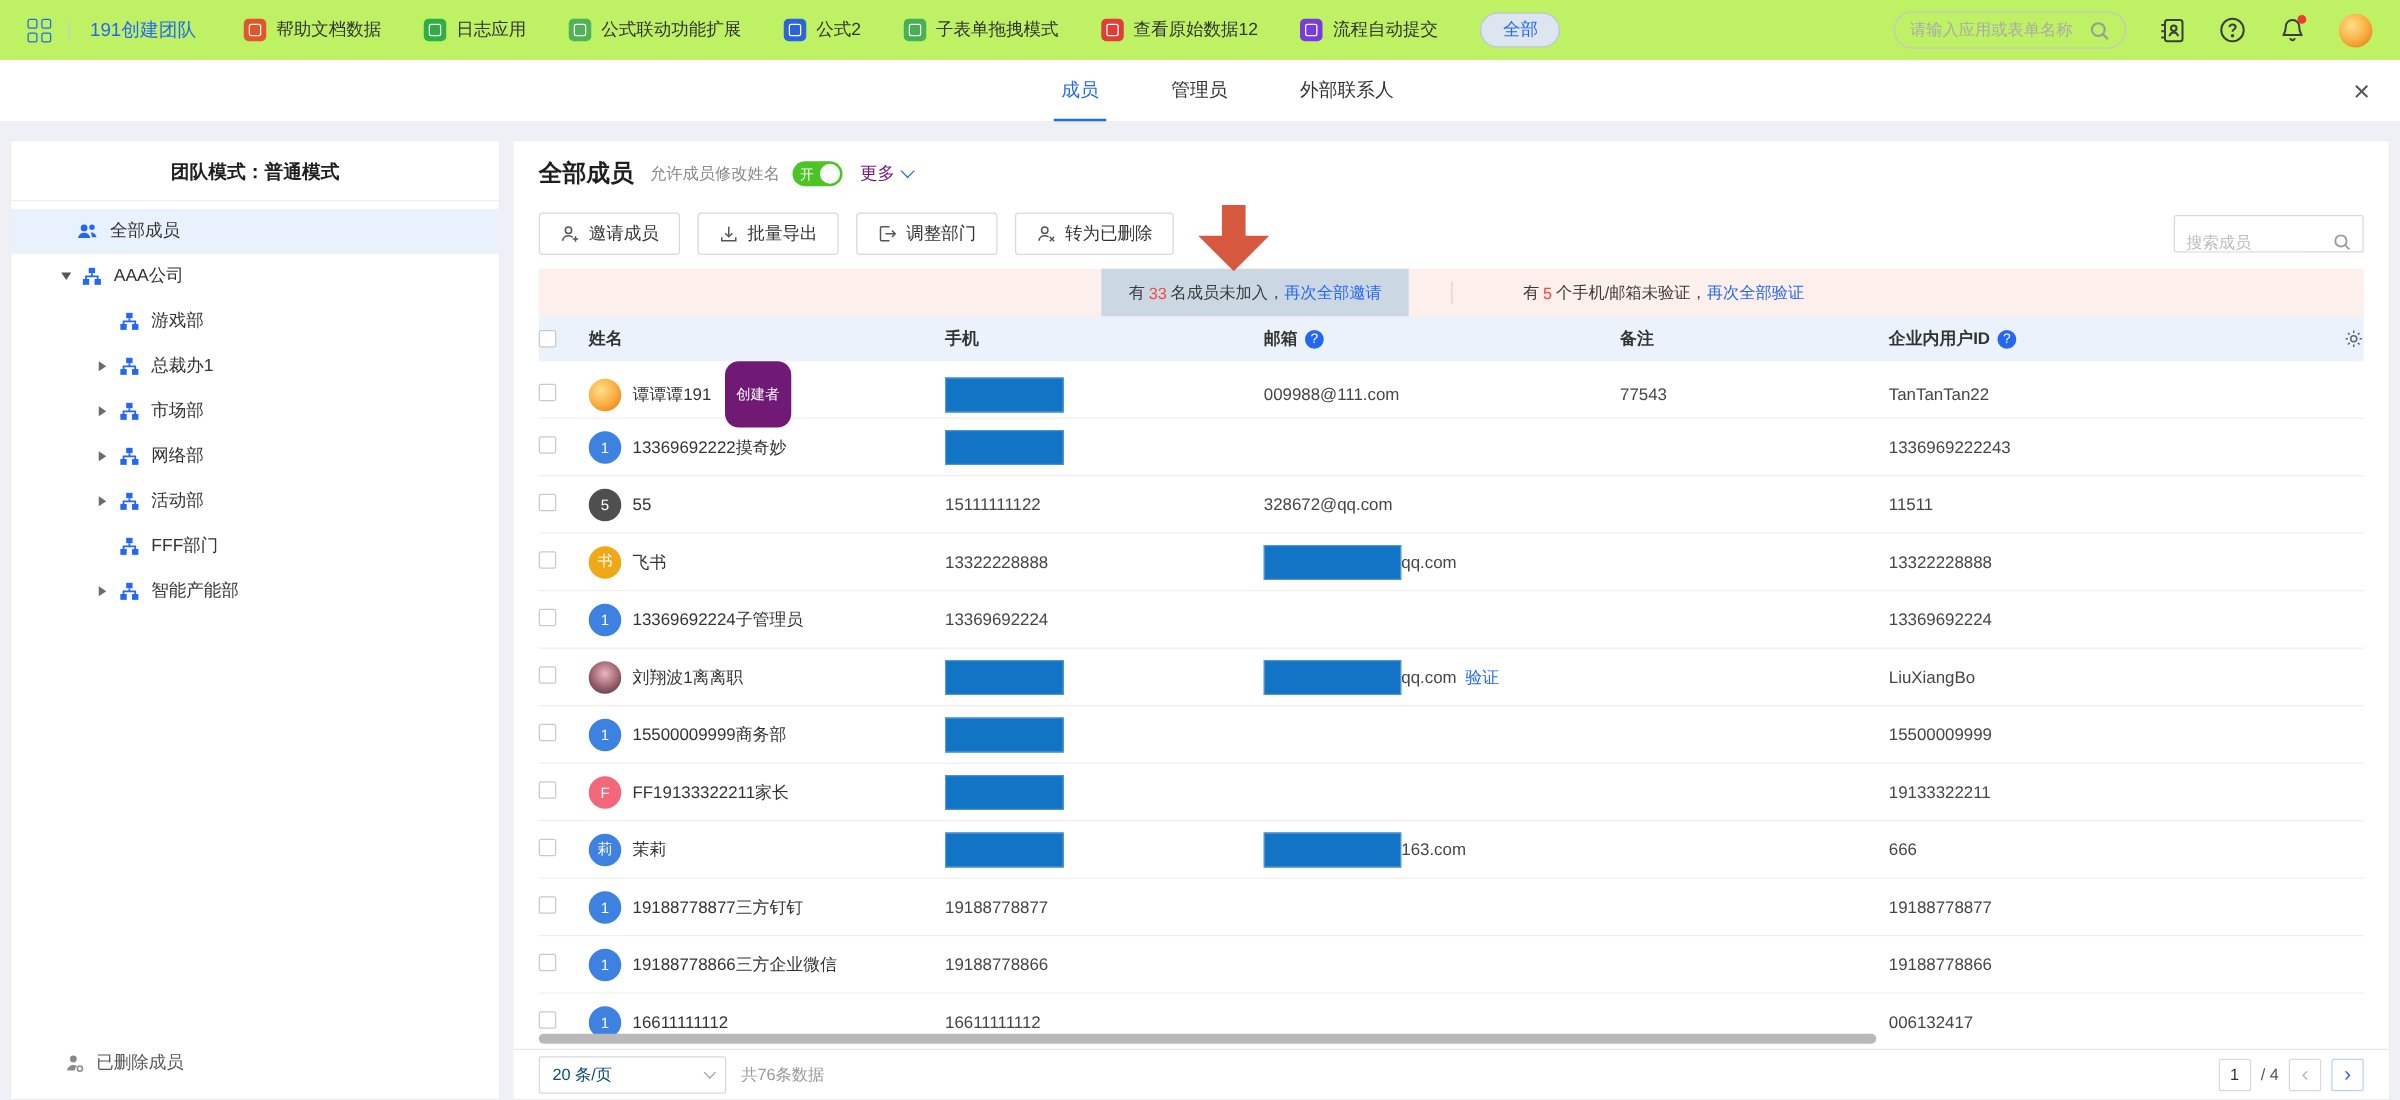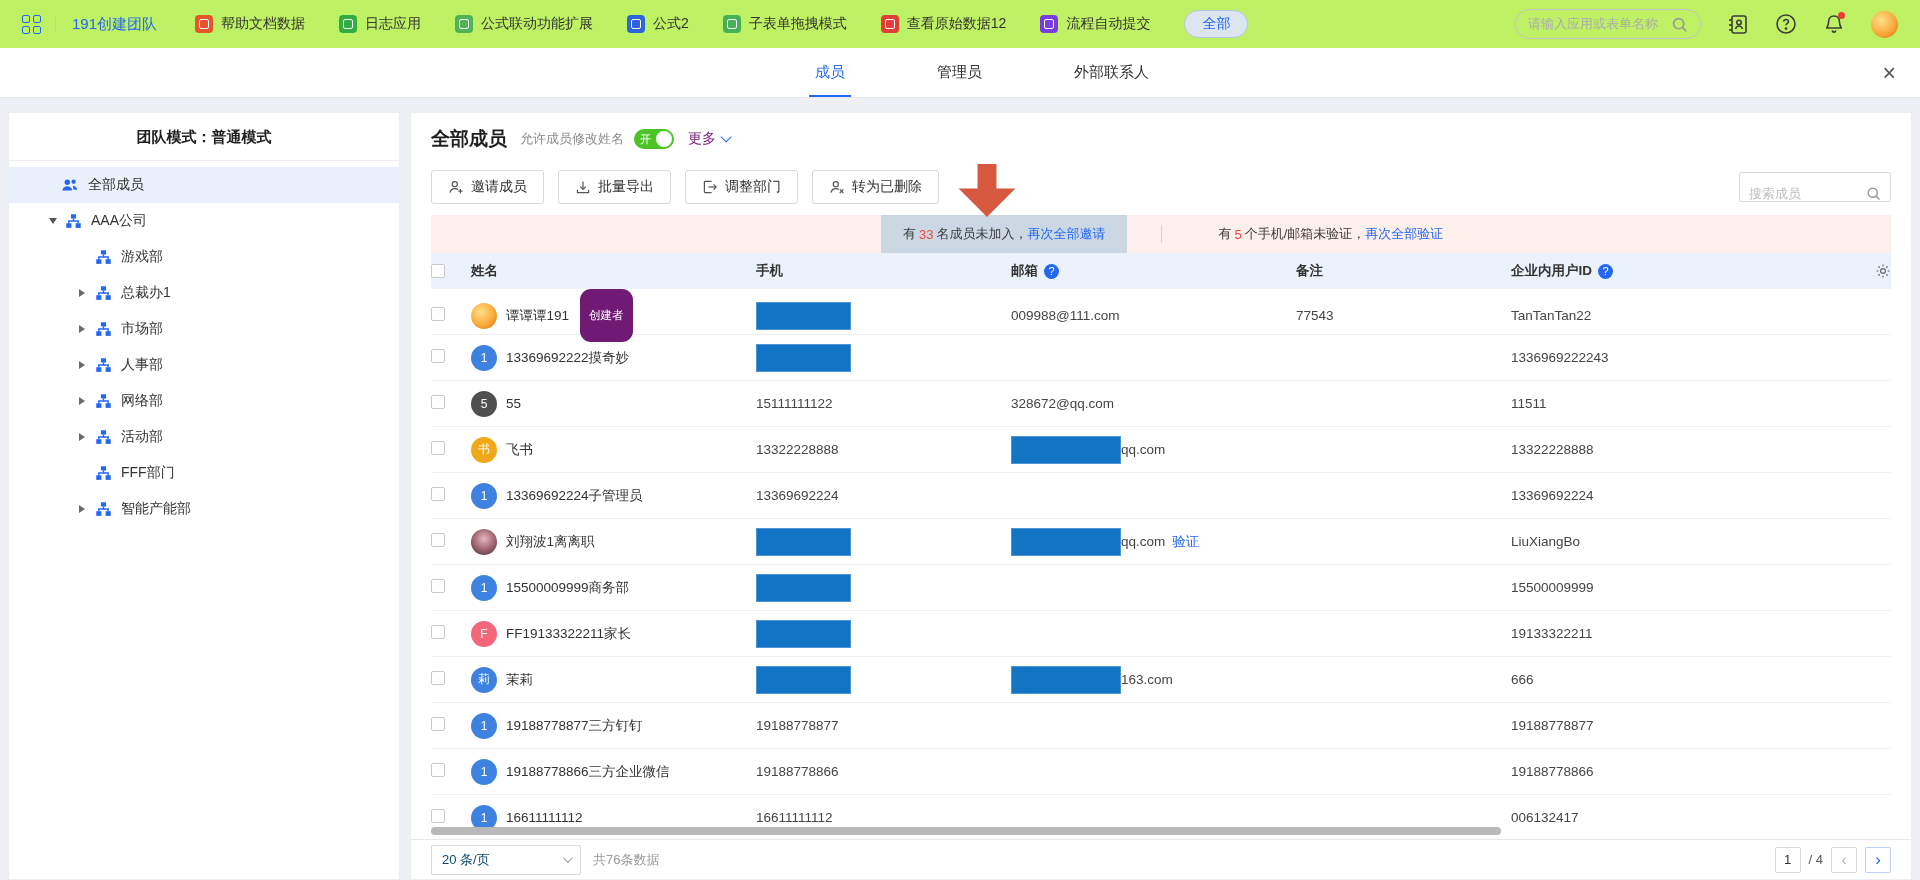--- a/index.html
+++ b/index.html
@@ -22,21 +22,21 @@
   .nav-search { width:186px; height:30px; border:1px solid #c6c6c6; border-radius:15px; display:flex; align-items:center; padding:0 12px; gap:6px; }
   .nav-search input { flex:1; border:none; outline:none; background:transparent; font-size:13px; color:#555; min-width:0; font-family:Liberation Serif, serif; }
   .nav-search input::placeholder { color:#ababab; }
   .nav-ic { width:22px; height:22px; color:#3d3d3d; position:relative; cursor:pointer; }
   .nav-ic svg { width:100%; height:100%; }
   .bell-dot { position:absolute; top:-1px; right:0; width:7px; height:7px; background:#f03b33; border-radius:50%; }
   .nav-avatar { width:27px; height:27px; border-radius:50%; background:radial-gradient(circle at 38% 35%, #ffe08a, #f9aa3c 55%, #e8821d 85%, #d9741a); cursor:pointer; }
 
   
   .tabbar { position:absolute; top:48px; left:0; right:0; height:50px; background:#fff; border-bottom:1px solid #e9e9e9; }
-  .tabs { height:100%; display:flex; justify-content:center; align-items:stretch; gap:92px;margin-left:44px; }
+  .tabs { height:100%; display:flex; justify-content:center; align-items:stretch; gap:58px;margin-left:44px; }
   .tab { display:flex; align-items:center; font-size:15px; color:#333; cursor:pointer; position:relative; }
   .tab.active { color:#2468f2; }
   .tab.active::after { content:''; position:absolute; left:-6px; right:-6px; bottom:0; height:2px; background:#2468f2; }
   .close-x { position:absolute; right:24px; top:50%; transform:translateY(-50%); font-size:23px; color:#555; cursor:pointer; line-height:1; }
 
   
   .sidebar { position:absolute; left:8px; top:112px; bottom:0; width:392px; background:#fff; border:1px solid #eceef2; }
   .mode-title { text-align:center; padding:15px 0 13px; font-weight:bold; font-size:15px; color:#1f1f1f; border-bottom:1px solid #ededed; }
   .seg { display:flex; justify-content:center; gap:12px; margin:16px 0 12px; }
   .seg button { width:123px; height:32px; font-size:14px; border-radius:3px; cursor:pointer; font-family:inherit; }
@@ -278,71 +278,69 @@
         <div class="tree-row tree-item lvl1">
     <span class="caret caret-right"></span>
     <span class="org-ico">
       <svg viewBox="0 0 20 20" fill="none" stroke="#2468f2" stroke-width="1.7">
               <rect x="7" y="1.5" width="6" height="5" fill="#2468f2" stroke="none"></rect>
               <rect x="1.5" y="12" width="6" height="5.5" fill="#2468f2" stroke="none"></rect>
               <rect x="12.5" y="12" width="6" height="5.5" fill="#2468f2" stroke="none"></rect>
               <path d="M10 6.5v3M4.5 12V9.5h11V12"></path>
             </svg>
     </span>
-    <span class="t-label">人事部</span>
+    <span class="t-label">网络部</span>
   </div>
         <div class="tree-row tree-item lvl1">
     <span class="caret caret-right"></span>
     <span class="org-ico">
       <svg viewBox="0 0 20 20" fill="none" stroke="#2468f2" stroke-width="1.7">
               <rect x="7" y="1.5" width="6" height="5" fill="#2468f2" stroke="none"></rect>
               <rect x="1.5" y="12" width="6" height="5.5" fill="#2468f2" stroke="none"></rect>
               <rect x="12.5" y="12" width="6" height="5.5" fill="#2468f2" stroke="none"></rect>
               <path d="M10 6.5v3M4.5 12V9.5h11V12"></path>
             </svg>
     </span>
-    <span class="t-label">网络部</span>
+    <span class="t-label">活动部</span>
+  </div>
+        <div class="tree-row tree-item lvl1">
+    <span class="caret caret-none"></span>
+    <span class="org-ico">
+      <svg viewBox="0 0 20 20" fill="none" stroke="#2468f2" stroke-width="1.7">
+              <rect x="7" y="1.5" width="6" height="5" fill="#2468f2" stroke="none"></rect>
+              <rect x="1.5" y="12" width="6" height="5.5" fill="#2468f2" stroke="none"></rect>
+              <rect x="12.5" y="12" width="6" height="5.5" fill="#2468f2" stroke="none"></rect>
+              <path d="M10 6.5v3M4.5 12V9.5h11V12"></path>
+            </svg>
+    </span>
+    <span class="t-label">FFF部门</span>
   </div>
         <div class="tree-row tree-item lvl1">
     <span class="caret caret-right"></span>
     <span class="org-ico">
       <svg viewBox="0 0 20 20" fill="none" stroke="#2468f2" stroke-width="1.7">
               <rect x="7" y="1.5" width="6" height="5" fill="#2468f2" stroke="none"></rect>
               <rect x="1.5" y="12" width="6" height="5.5" fill="#2468f2" stroke="none"></rect>
               <rect x="12.5" y="12" width="6" height="5.5" fill="#2468f2" stroke="none"></rect>
               <path d="M10 6.5v3M4.5 12V9.5h11V12"></path>
             </svg>
     </span>
-    <span class="t-label">活动部</span>
-  </div>
-        <div class="tree-row tree-item lvl1">
-    <span class="caret caret-none"></span>
-    <span class="org-ico">
-      <svg viewBox="0 0 20 20" fill="none" stroke="#2468f2" stroke-width="1.7">
-              <rect x="7" y="1.5" width="6" height="5" fill="#2468f2" stroke="none"></rect>
-              <rect x="1.5" y="12" width="6" height="5.5" fill="#2468f2" stroke="none"></rect>
-              <rect x="12.5" y="12" width="6" height="5.5" fill="#2468f2" stroke="none"></rect>
-              <path d="M10 6.5v3M4.5 12V9.5h11V12"></path>
-            </svg>
-    </span>
-    <span class="t-label">FFF部门</span>
-  </div>
-        <div class="tree-row tree-item lvl1">
-    <span class="caret caret-right"></span>
-    <span class="org-ico">
-      <svg viewBox="0 0 20 20" fill="none" stroke="#2468f2" stroke-width="1.7">
-              <rect x="7" y="1.5" width="6" height="5" fill="#2468f2" stroke="none"></rect>
-              <rect x="1.5" y="12" width="6" height="5.5" fill="#2468f2" stroke="none"></rect>
-              <rect x="12.5" y="12" width="6" height="5.5" fill="#2468f2" stroke="none"></rect>
-              <path d="M10 6.5v3M4.5 12V9.5h11V12"></path>
-            </svg>
-    </span>
     <span class="t-label">智能产能部</span>
   </div>
       </div>
+  </div>
+  <div class="deleted-row">
+    <span class="del-ico">
+      <svg viewBox="0 0 20 20" fill="#8a8a8a">
+          <circle cx="9" cy="6" r="3.2"></circle>
+          <path d="M3 17c.7-3.4 3.2-5.2 6-5.2 1.2 0 2.4.3 3.4 1a5 5 0 0 0-1.9 4.2z"></path>
+          <circle cx="15.2" cy="15.2" r="2.4" fill="none" stroke="#8a8a8a" stroke-width="1.4"></circle>
+        </svg>
+    </span>
+    <span>已删除成员</span>
   </div>
 </aside>
 
 <main class="main">
 
   <div class="m-header">
     <span class="m-title">全部成员</span>
     <span class="toggle-label">允许成员修改姓名</span>
     <span class="switch">
       <span class="on-txt">开</span>

